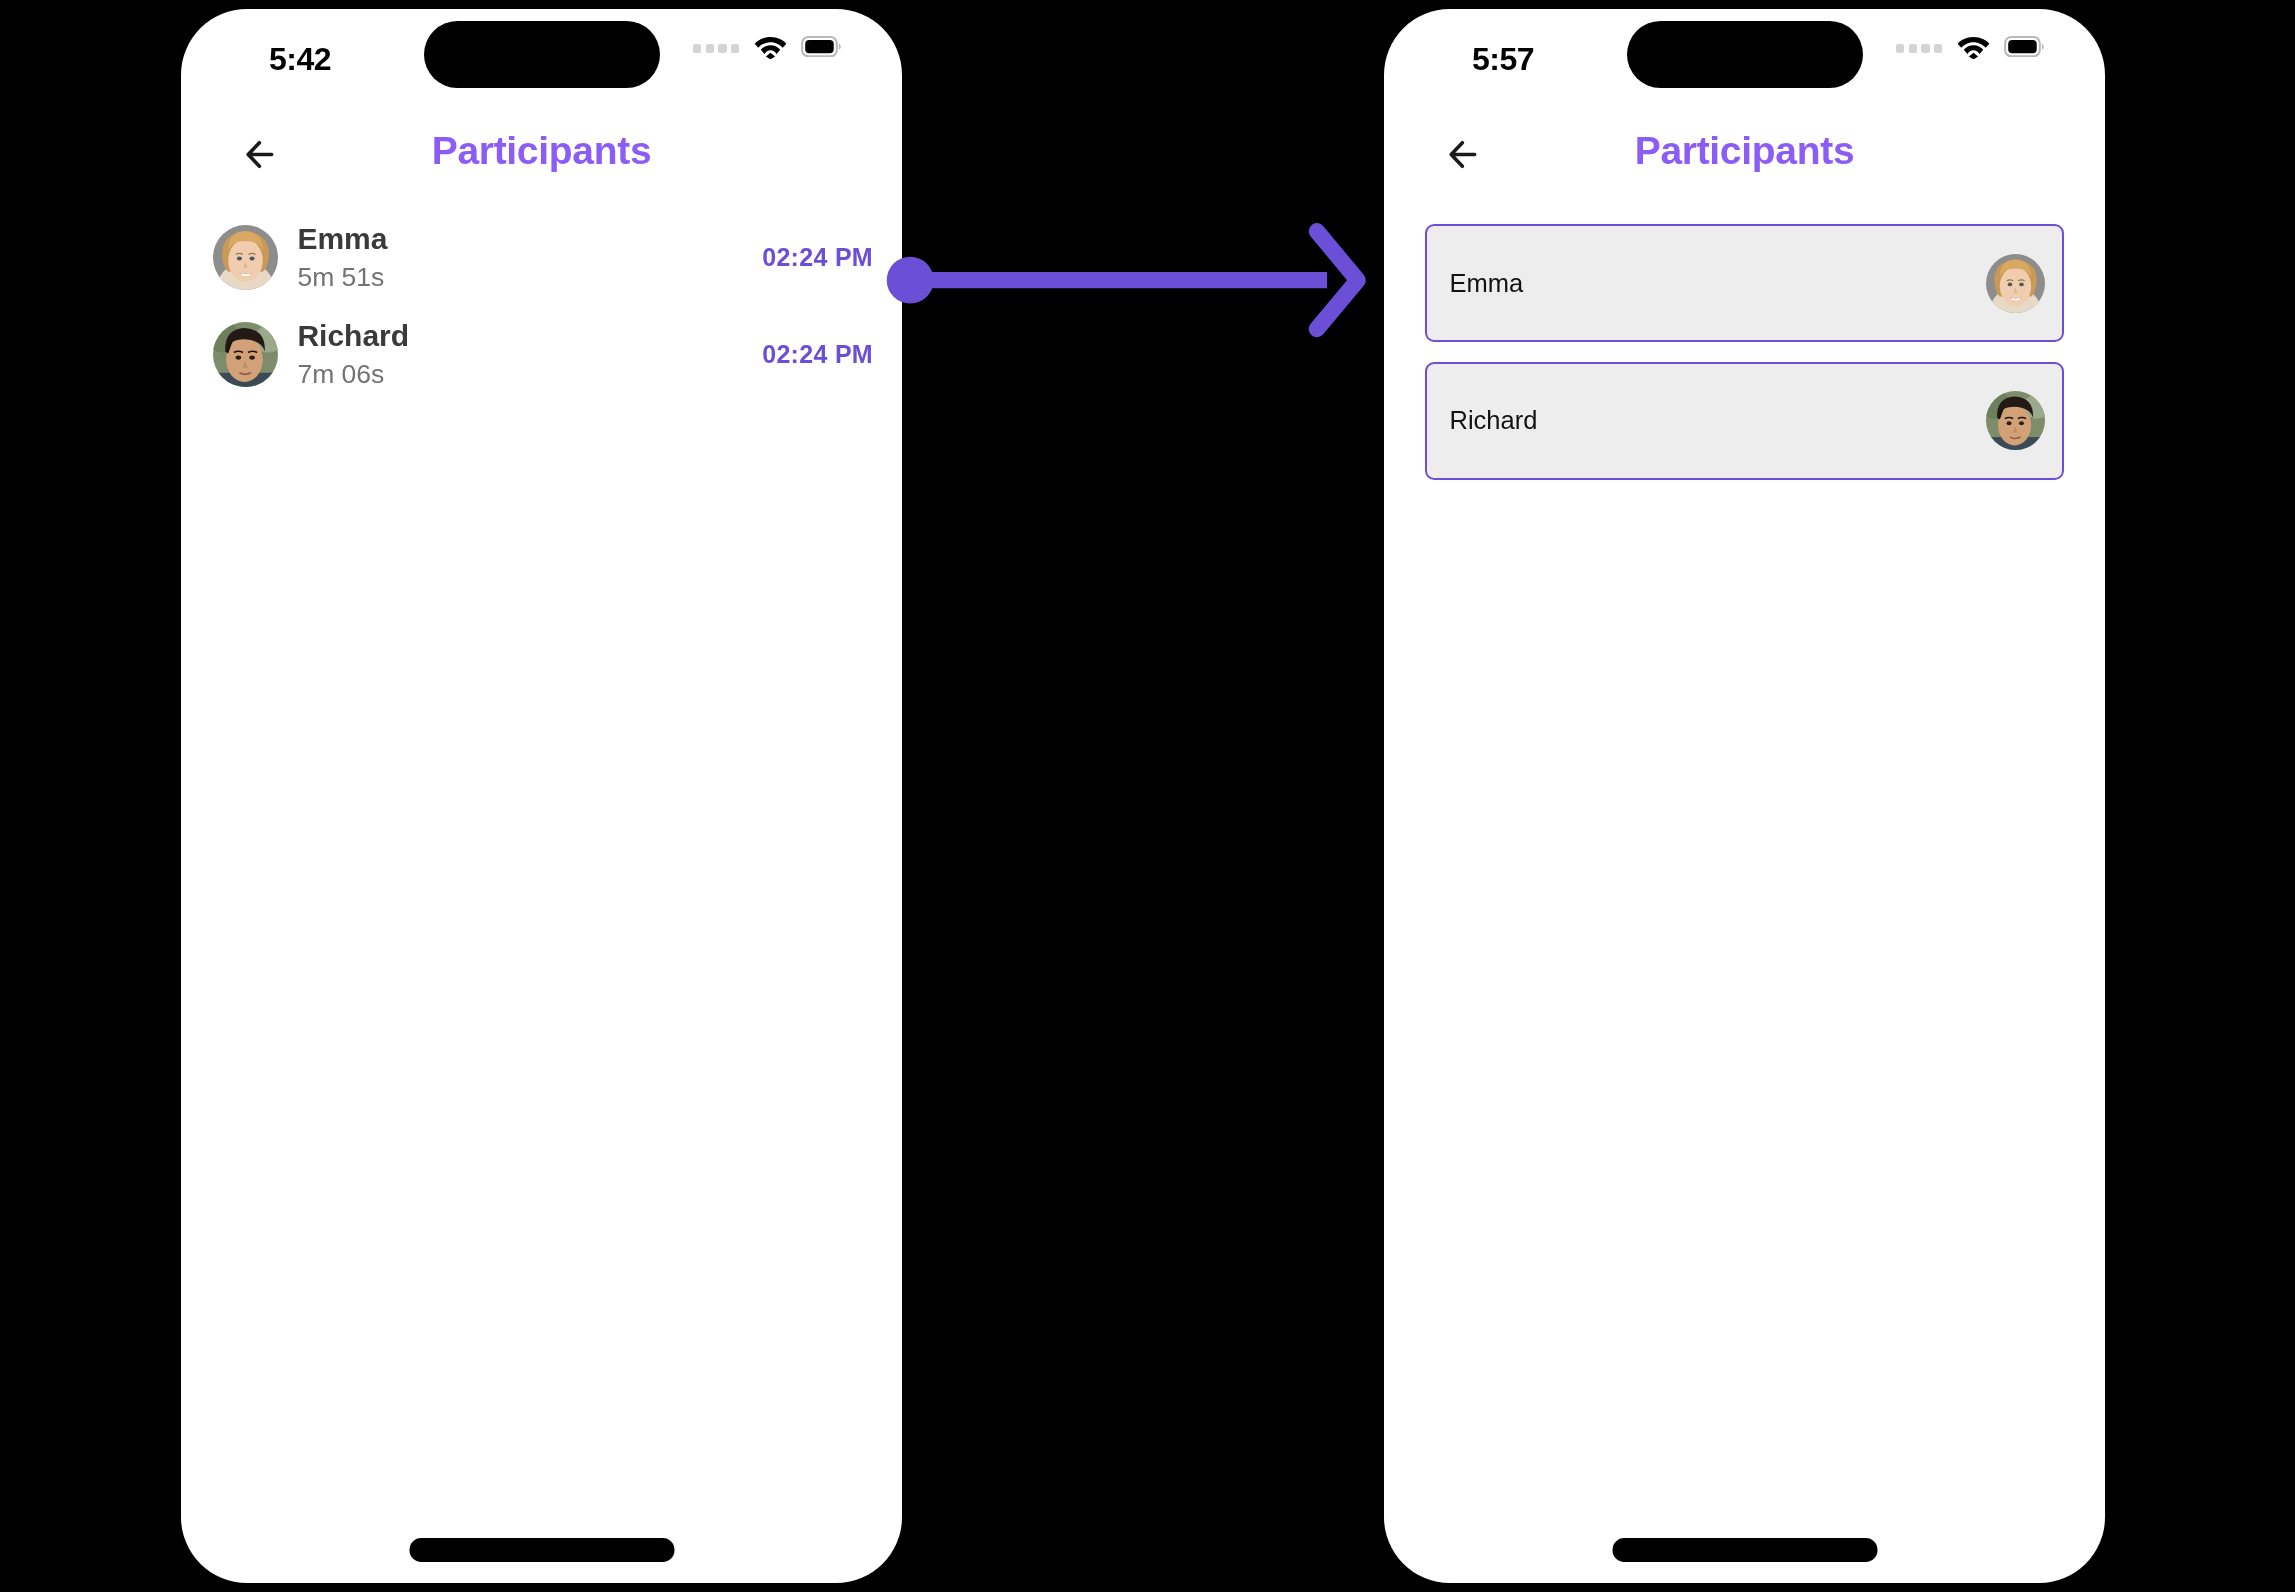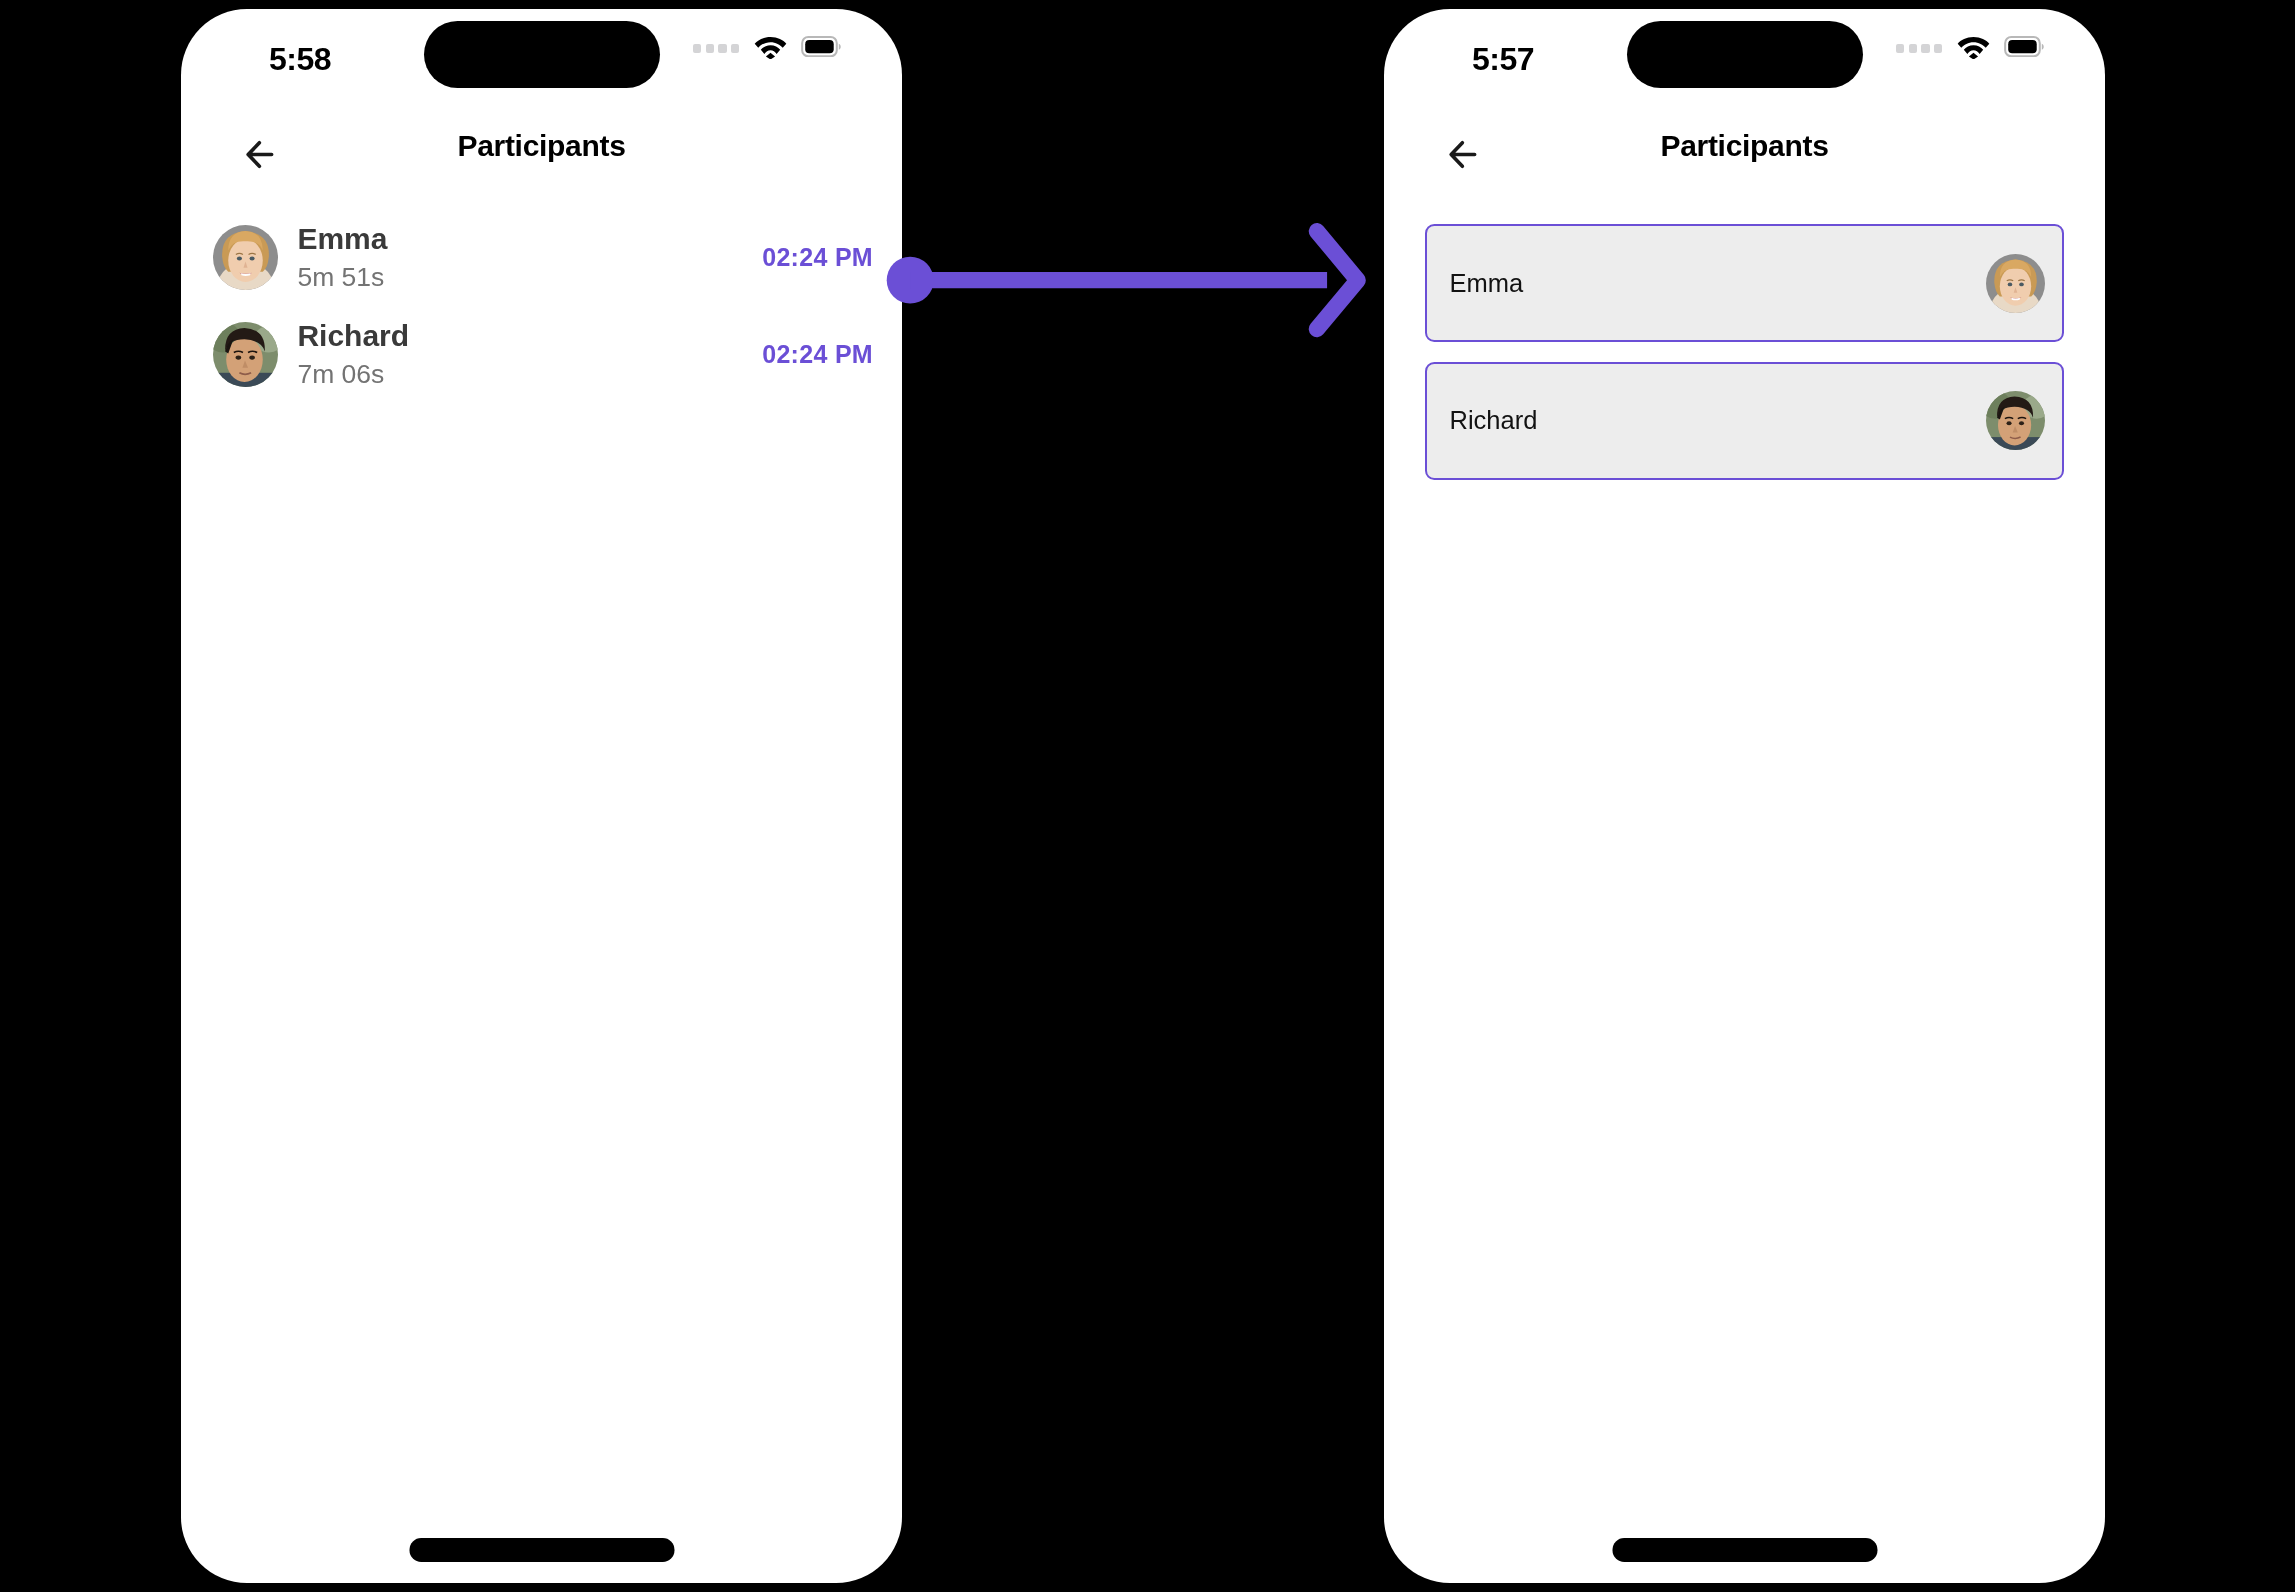--- a/index.html
+++ b/index.html
@@ -82,23 +82,23 @@
     top: 9.2px;
     width: 46px;
     height: 41px;
     cursor: pointer;
   }
   .nav-title {
     position: absolute;
     left: 0; right: 0;
     top: 4.1px;
     text-align: center;
-    font-size: 30px;
+    font-size: 39px;
     font-weight: 700;
-    color: #000000;
+    color: #8b5cf6;
     letter-spacing: -0.3px;
   }
 
   
   .list-area { position: absolute; left: 0; top: 200px; width: 100%; }
   .list-row {
     position: relative;
     height: 97px;
     padding-left: 32px;
     padding-right: 29px;
@@ -193,21 +193,21 @@
 
   
   .face { position: absolute; inset: 0; }
 </style>
 </head>
 <body>
 
 <div class="phone" id="phone-left">
 
   <div class="status-bar">
-    <div class="status-time">5:58</div>
+    <div class="status-time">5:42</div>
     <div class="dynamic-island"></div>
     <div class="status-right">
       <span class="signal-dots">
         <i></i>
           <i></i>
           <i></i>
           <i></i>
       </span>
       <span class="wifi-icon">
         <svg viewBox="0 0 68 50" width="35" height="25.5">

